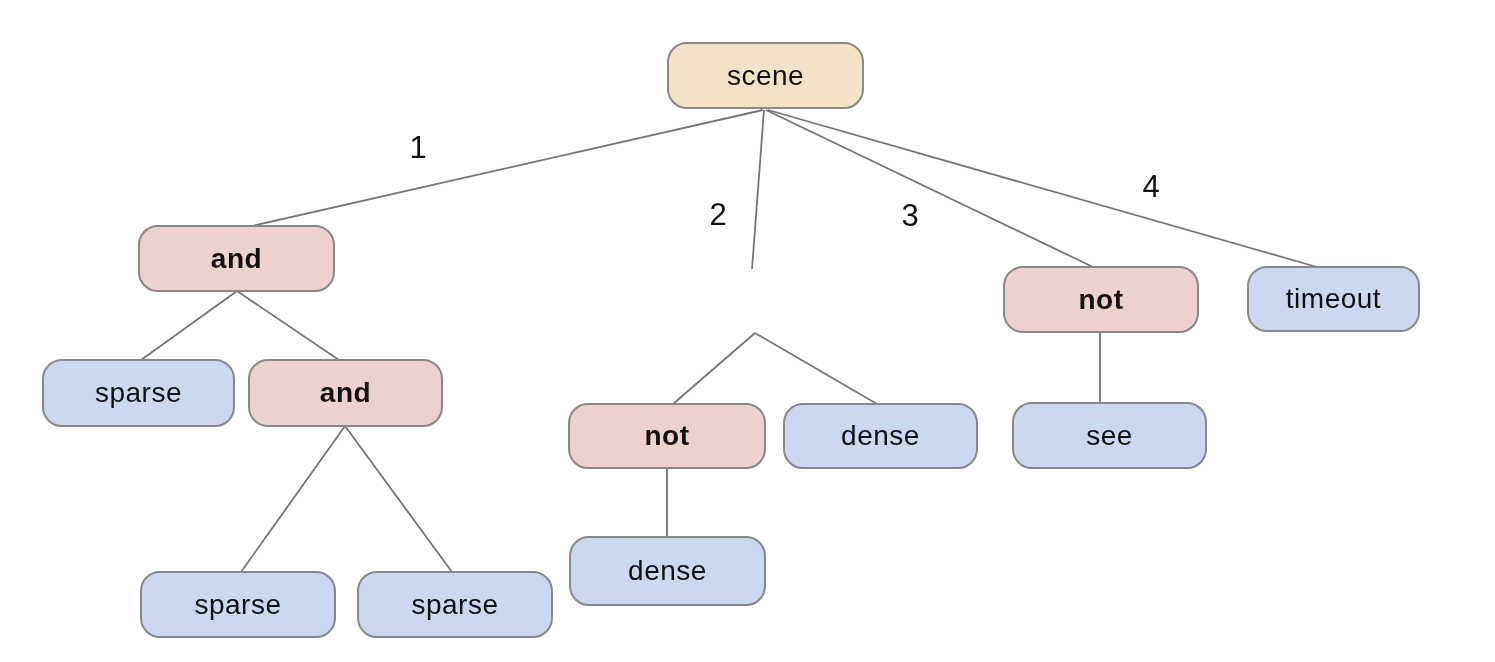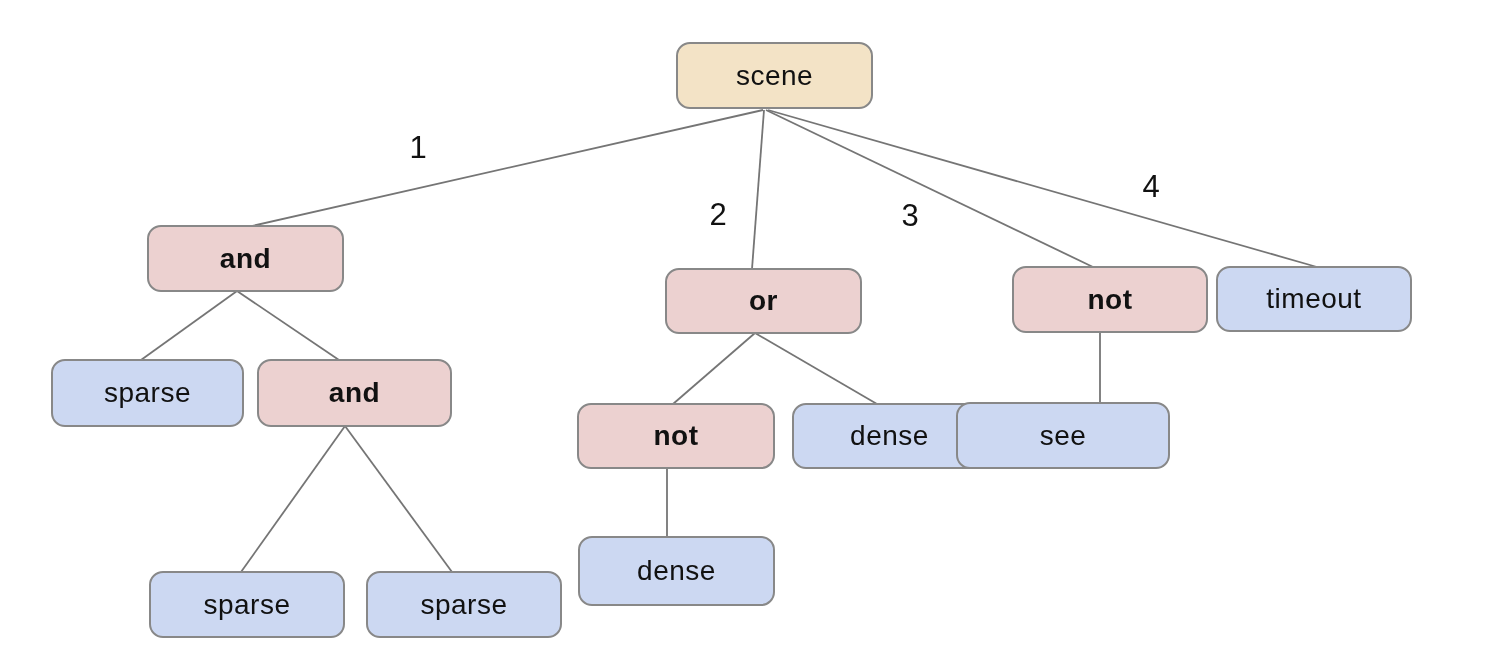--- a/index.html
+++ b/index.html
@@ -30,25 +30,24 @@
   .edges-layer line {
     stroke: var(--edge-line);
     stroke-width: 1.8;
   }
   .node {
     position: absolute;
     display: flex;
     align-items: center;
     justify-content: center;
     border: 2px solid var(--node-border);
-    border-radius: 14px;
+    border-radius: 20px;
     font-size: 28px;
     color: var(--text);
     letter-spacing: 0.5px;
-    margin-left: 9px;
   }
   .node.root { background: var(--root-fill); }
   .node.composite { background: var(--composite-fill); font-weight: bold; }
   .node.leaf { background: var(--leaf-fill); }
   .edge-label {
     position: absolute;
     transform: translate(-50%, -50%);
     font-size: 31px;
     color: var(--text);
   }
@@ -75,35 +74,34 @@
 
   <div class="edge-label" style="left:418px; top:148px;">1</div>
   <div class="edge-label" style="left:718px; top:215px;">2</div>
   <div class="edge-label" style="left:910px; top:216px;">3</div>
   <div class="edge-label" style="left:1151px; top:187px;">4</div>
 
   <div class="node root" style="left:667px; top:42px; width:197px; height:67px;">scene</div>
 
   <div class="node composite" style="left:138px; top:225px; width:197px; height:67px;">and</div>
 
-  <div class="node composite" style="left:656px; top:268px; width:197px; height:66px;">or</div>
 
   <div class="node composite" style="left:1003px; top:266px; width:196px; height:67px;">not</div>
 
-  <div class="node leaf" style="left:1207px; top:266px; width:196px; height:66px;">timeout</div>
+  <div class="node leaf" style="left:1247px; top:266px; width:173px; height:66px;">timeout</div>
 
   <div class="node leaf" style="left:42px; top:359px; width:193px; height:68px;">sparse</div>
 
   <div class="node composite" style="left:248px; top:359px; width:195px; height:68px;">and</div>
 
   <div class="node composite" style="left:568px; top:403px; width:198px; height:66px;">not</div>
 
   <div class="node leaf" style="left:783px; top:403px; width:195px; height:66px;">dense</div>
 
-  <div class="node leaf" style="left:947px; top:402px; width:214px; height:67px;">see</div>
+  <div class="node leaf" style="left:1012px; top:402px; width:195px; height:67px;">see</div>
 
   <div class="node leaf" style="left:140px; top:571px; width:196px; height:67px;">sparse</div>
 
   <div class="node leaf" style="left:357px; top:571px; width:196px; height:67px;">sparse</div>
 
   <div class="node leaf" style="left:569px; top:536px; width:197px; height:70px;">dense</div>
 
 </div>
 
 </body></html>

